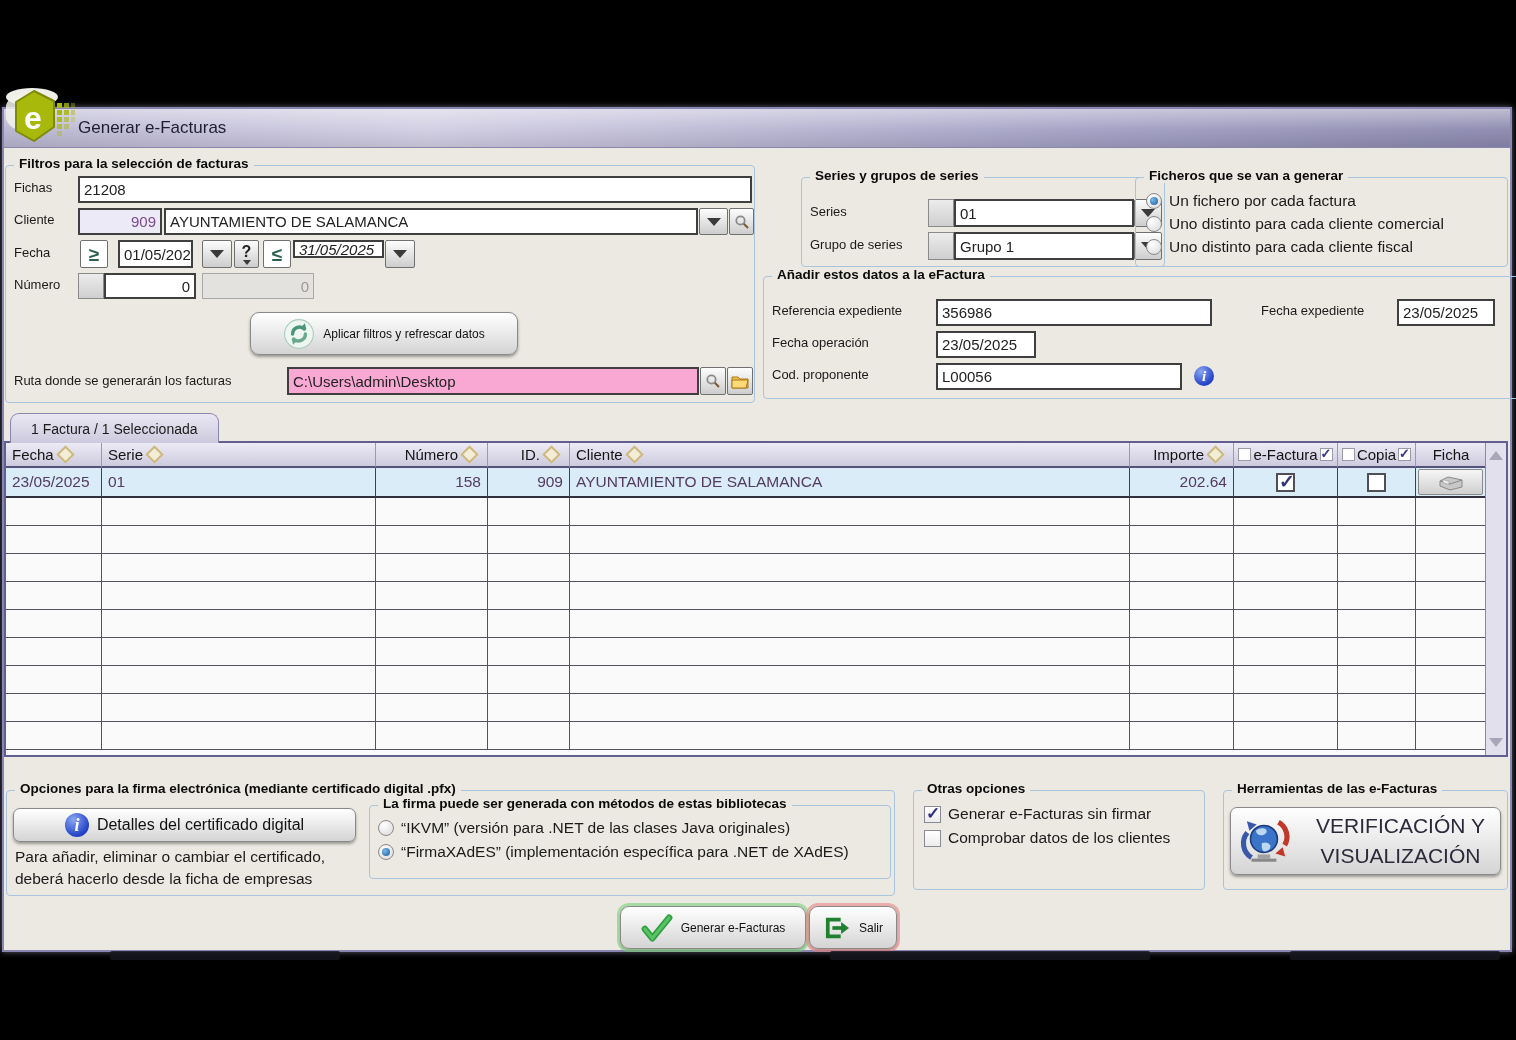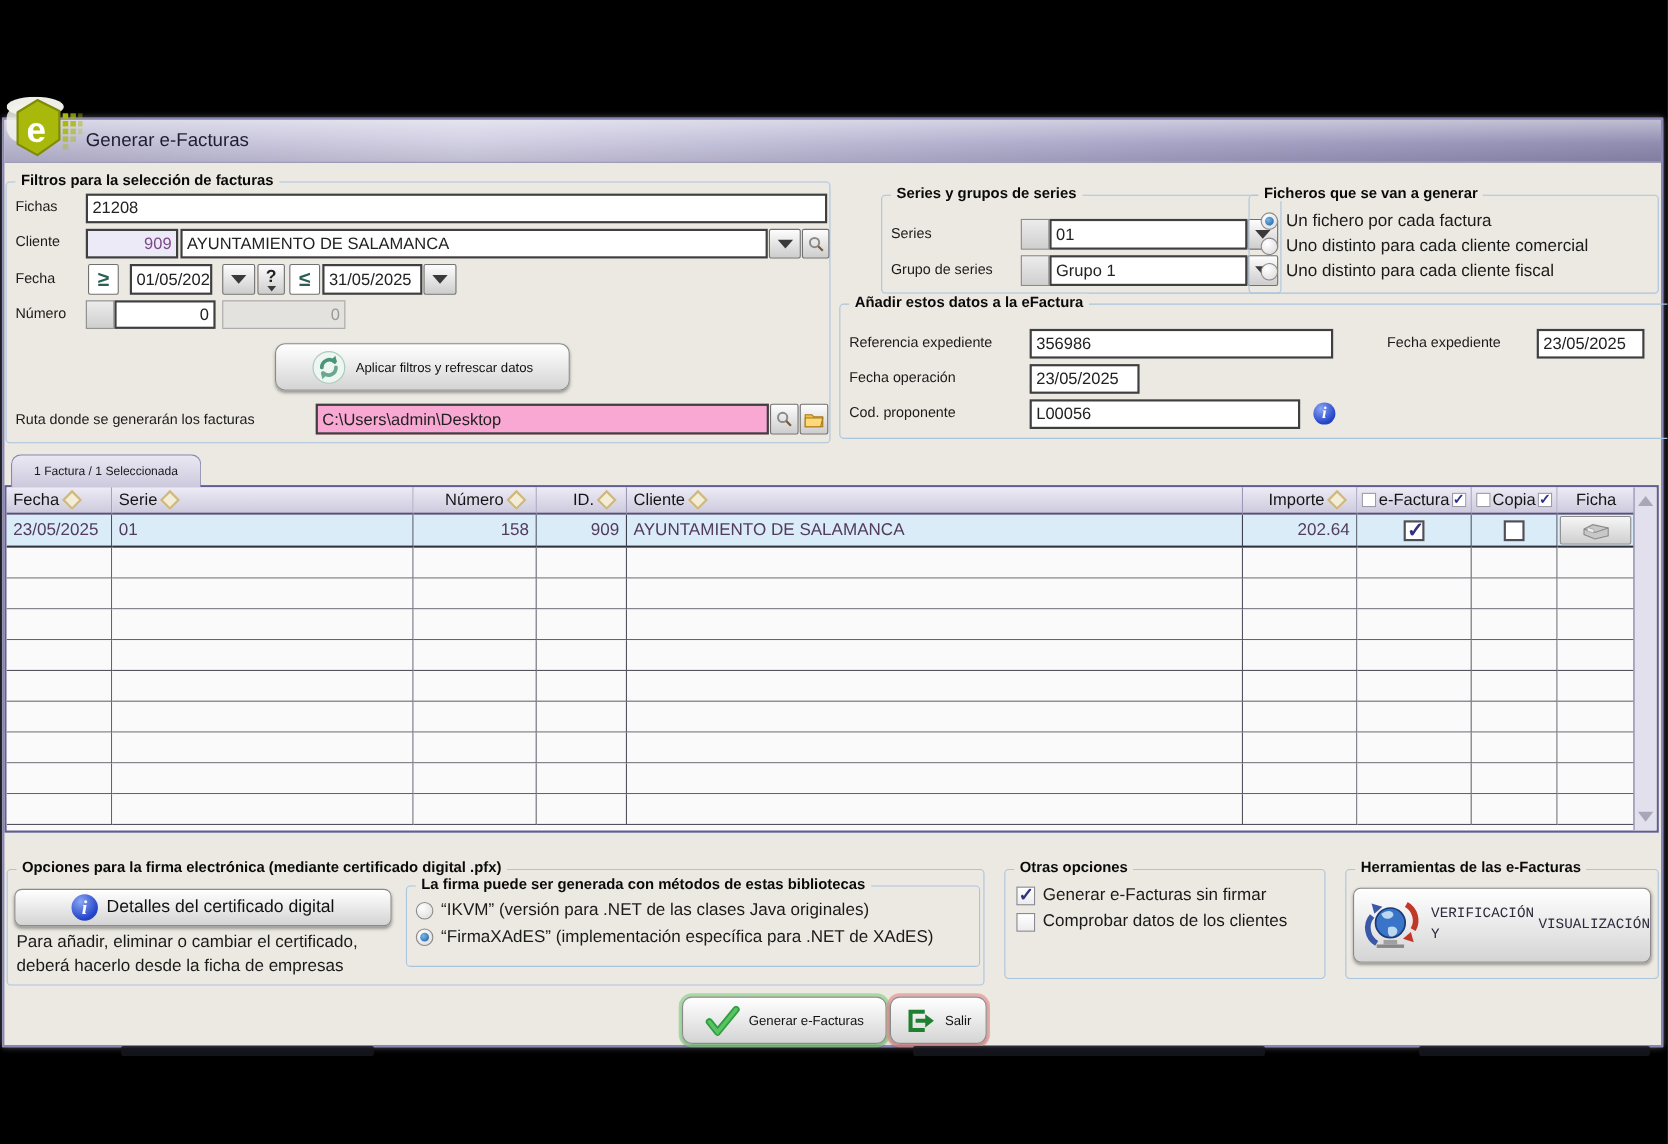--- a/index.html
+++ b/index.html
@@ -51,21 +51,21 @@
   .choice{position:absolute;display:flex;align-items:center;gap:7px;font-size:15.5px;color:#1a1a1a;white-space:nowrap;}
   
   .info-i{width:20px;height:20px;border-radius:50%;
     background:radial-gradient(circle at 35% 28%,#8aa6f2,#2342c8 70%);
     color:#fff;display:inline-block;text-align:center;line-height:20px;
     font-family:"Liberation Serif",serif;font-style:italic;font-weight:bold;font-size:15px;flex:none;}
   .info-i::after{content:"i";}
   
   .tab{position:absolute;left:6px;top:304px;height:29px;padding:0 20px;
     background:linear-gradient(180deg,#eae8f3,#ccc9dd);border:1px solid #8a87ad;border-bottom:none;
-    border-radius:9px 9px 0 0;font-size:11px;color:#1a1a1a;display:flex;align-items:center;z-index:3;}
+    border-radius:9px 9px 0 0;font-size:14px;color:#1a1a1a;display:flex;align-items:center;z-index:3;}
   .table{position:absolute;left:0;top:332px;width:1504px;height:316px;border:2px solid #615e91;
     background:#fbfafb;box-sizing:border-box;overflow:hidden;}
   .tgrid{display:grid;grid-template-columns:96px 274px 112px 82px 560px 104px 104px 78px 70px;}
   .hcell{height:25px;background:linear-gradient(180deg,#edebf5,#cdcade);border-right:1px solid #9a97b8;
     border-bottom:2px solid #55527a;font-size:15px;color:#141414;display:flex;align-items:center;
     padding:0 6px;box-sizing:border-box;white-space:nowrap;overflow:hidden;}
   .hcell.right{justify-content:flex-end;}
   .hcell.center{justify-content:center;}
   .diamond{width:9px;height:9px;background:#f3ecd6;border:2px solid #cdb87e;transform:rotate(45deg);
     display:inline-block;margin:0 5px;flex:none;}
@@ -85,21 +85,21 @@
   .ecell{height:28px;background:#fbfafb;border-right:1px solid #55525f;border-bottom:1px solid #55525f;box-sizing:border-box;}
   .vscroll{position:absolute;right:0;top:0;bottom:0;width:20px;background:#e2e0ec;border-left:1px solid #8a87ad;}
   .vscroll .up,.vscroll .dn{position:absolute;left:3px;width:0;height:0;
     border-left:7px solid transparent;border-right:7px solid transparent;}
   .vscroll .up{top:8px;border-bottom:9px solid #a8a6b8;}
   .vscroll .dn{bottom:8px;border-top:9px solid #a8a6b8;}
   
   .glow-green{box-shadow:0 0 0 3px rgba(130,210,130,.65),0 2px 3px rgba(0,0,0,.4);}
   .glow-red{box-shadow:0 0 0 3px rgba(232,140,140,.65),0 2px 3px rgba(0,0,0,.4);}
   .note{position:absolute;font-size:15.5px;color:#1a1a1a;white-space:nowrap;}
-  .big-tool-text{display:flex;flex-direction:row;align-items:center;font-size:13px;color:#2a2a3c;line-height:1.45;font-family:Liberation Mono, monospace;}
+  .big-tool-text{display:flex;flex-direction:column;align-items:center;font-size:21px;color:#2a2a3c;line-height:1.45;}
   
   .frag{position:absolute;height:9px;background:#16161f;opacity:.85;border-radius:2px;}
 </style>
 </head>
 <body>
 
 <div class="screen">
 
   <div class="app-logo">
     <svg width="70" height="62" viewBox="0 0 70 62">
@@ -158,21 +158,21 @@
       </div>
       <div class="gbtn" style="left:228px;top:74px;width:25px;height:28px;">
         <span class="qmark">
             <span>?</span>
             <span class="tri-down small"></span>
           </span>
       </div>
       <div class="gbtn" style="left:257px;top:74px;width:28px;height:28px;background:#fff;">
         <span class="cmp">≤</span>
       </div>
-      <div class="inp" style="left:287px;top:74px;width:91px;height:28px;">31/05/2025</div>
+      <div class="inp" style="left:287px;top:74px;width:91px;height:18px;font-style:italic;">31/05/2025</div>
       <div class="gbtn" style="left:379px;top:74px;width:30px;height:28px;">
         <span class="tri-down"></span>
       </div>
 
       <span class="lbl" style="left:8px;top:111px;">Número</span>
       <div class="stub" style="left:72px;top:107px;width:26px;height:26px;"></div>
       <div class="inp right" style="left:98px;top:107px;width:92px;height:26px;">0</div>
       <div class="inp dis right" style="left:196px;top:107px;width:112px;height:26px;">0</div>
 
       <div class="wbtn" style="left:244px;top:146px;width:268px;height:43px;">

